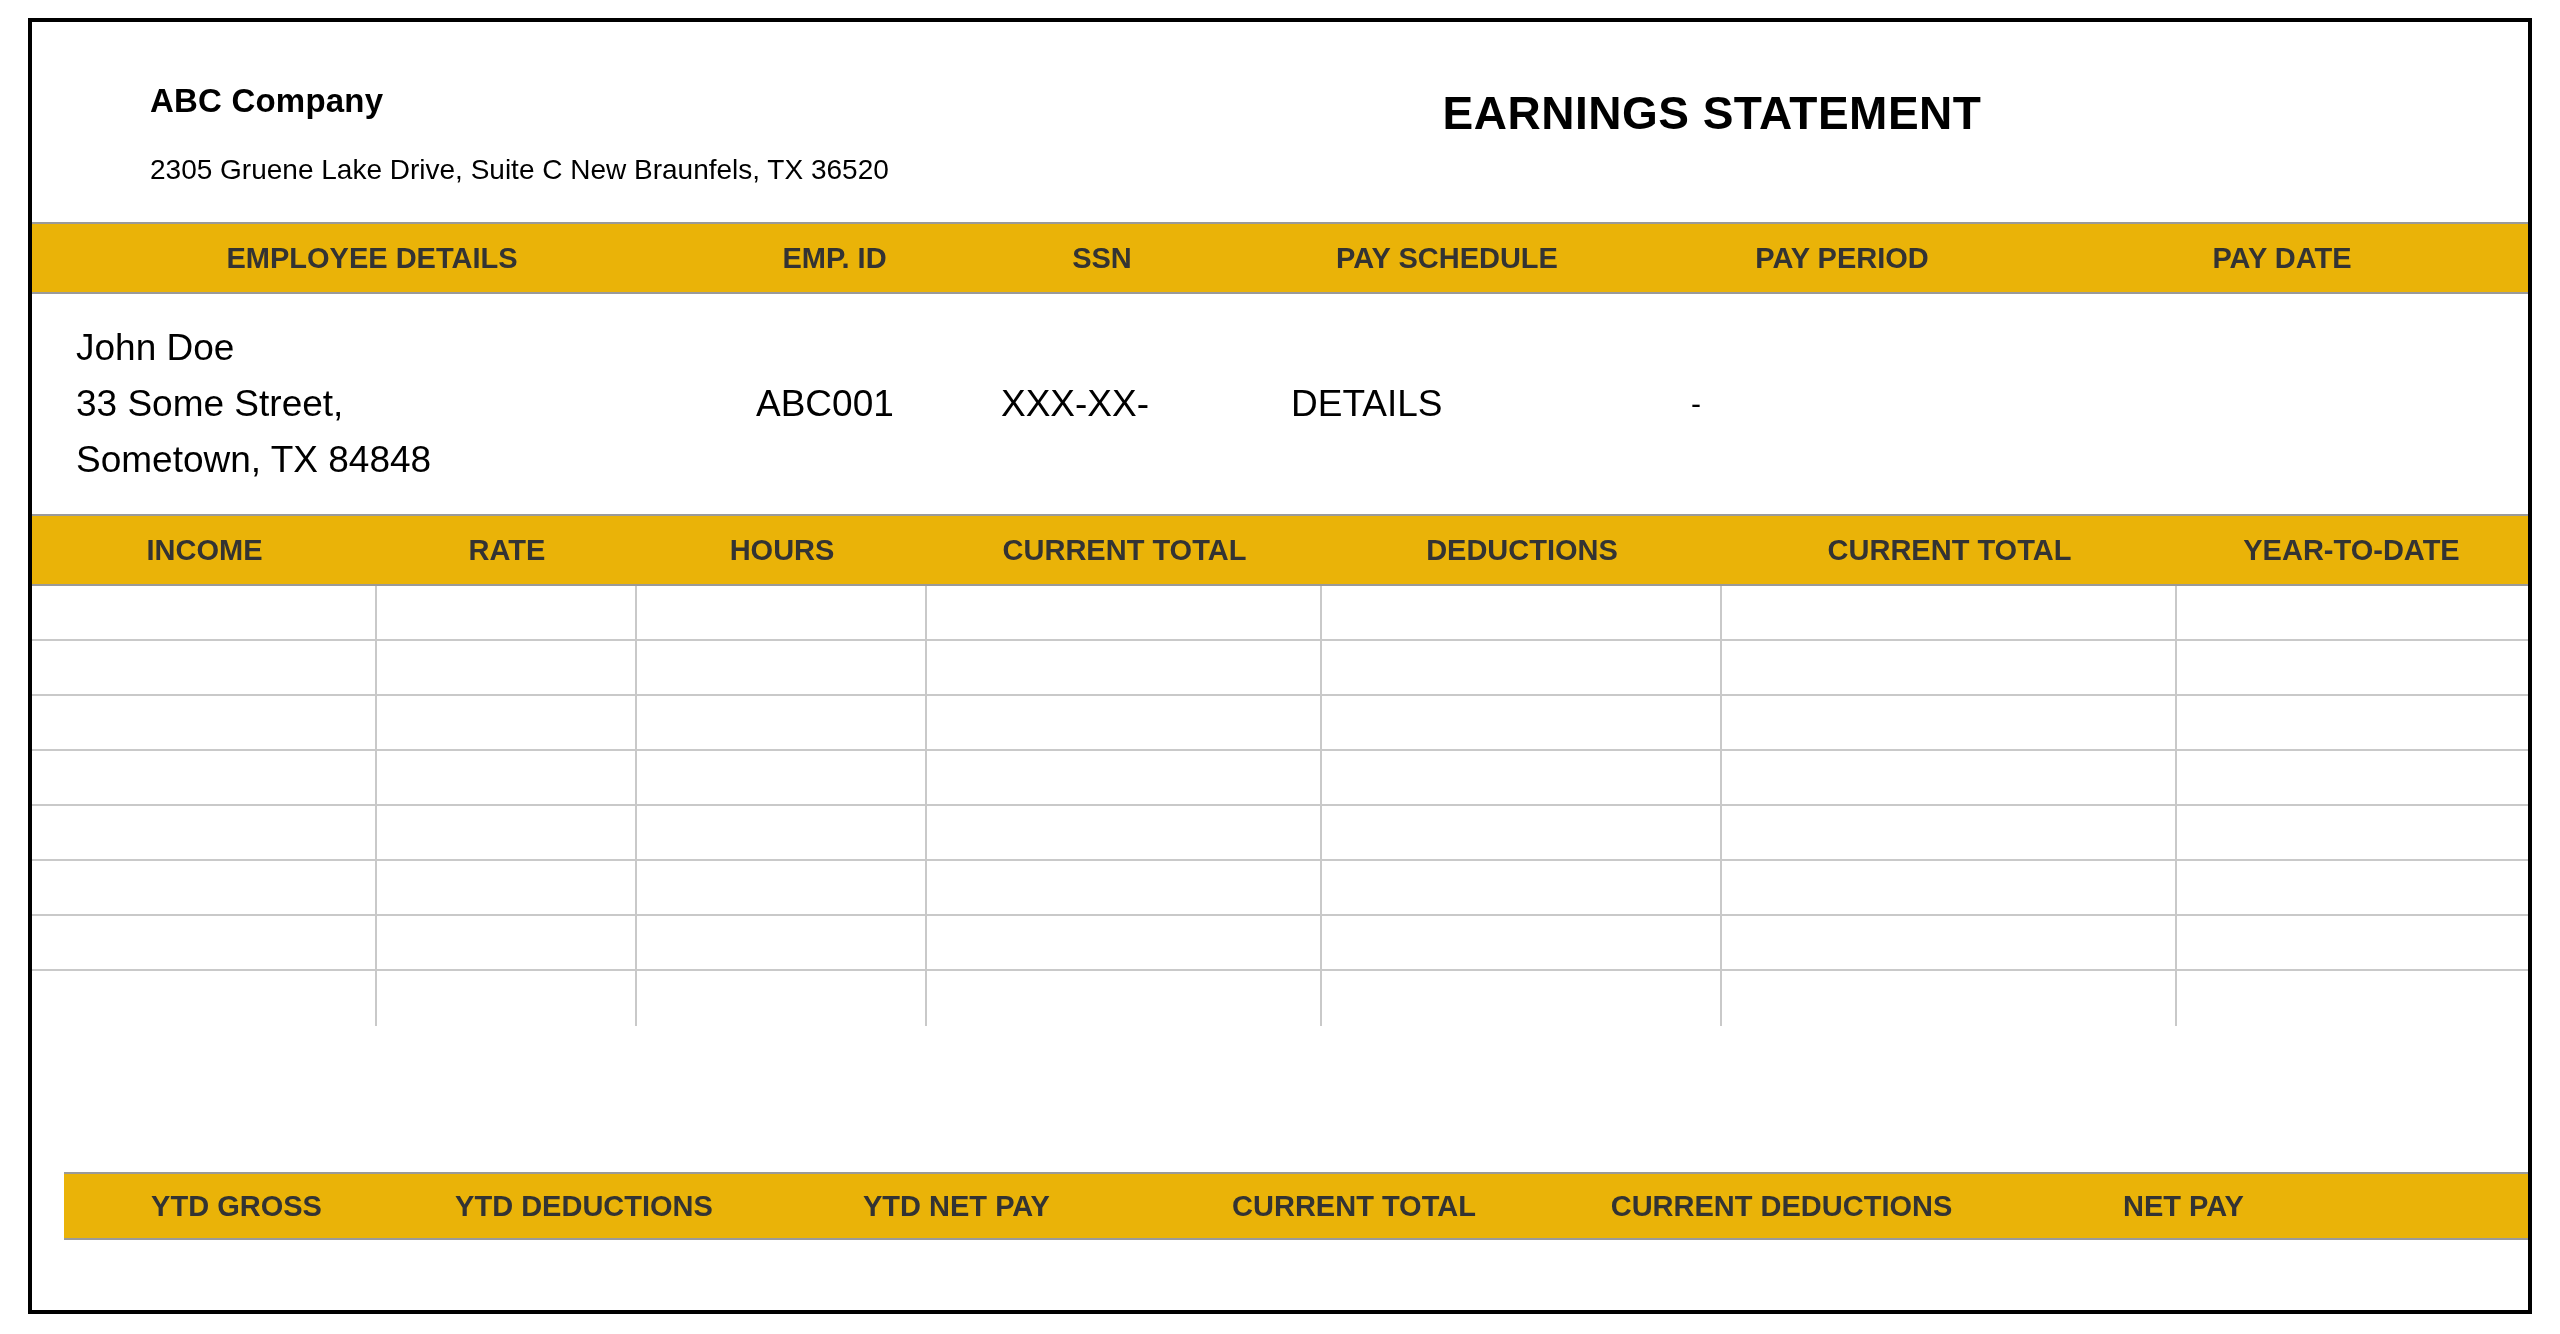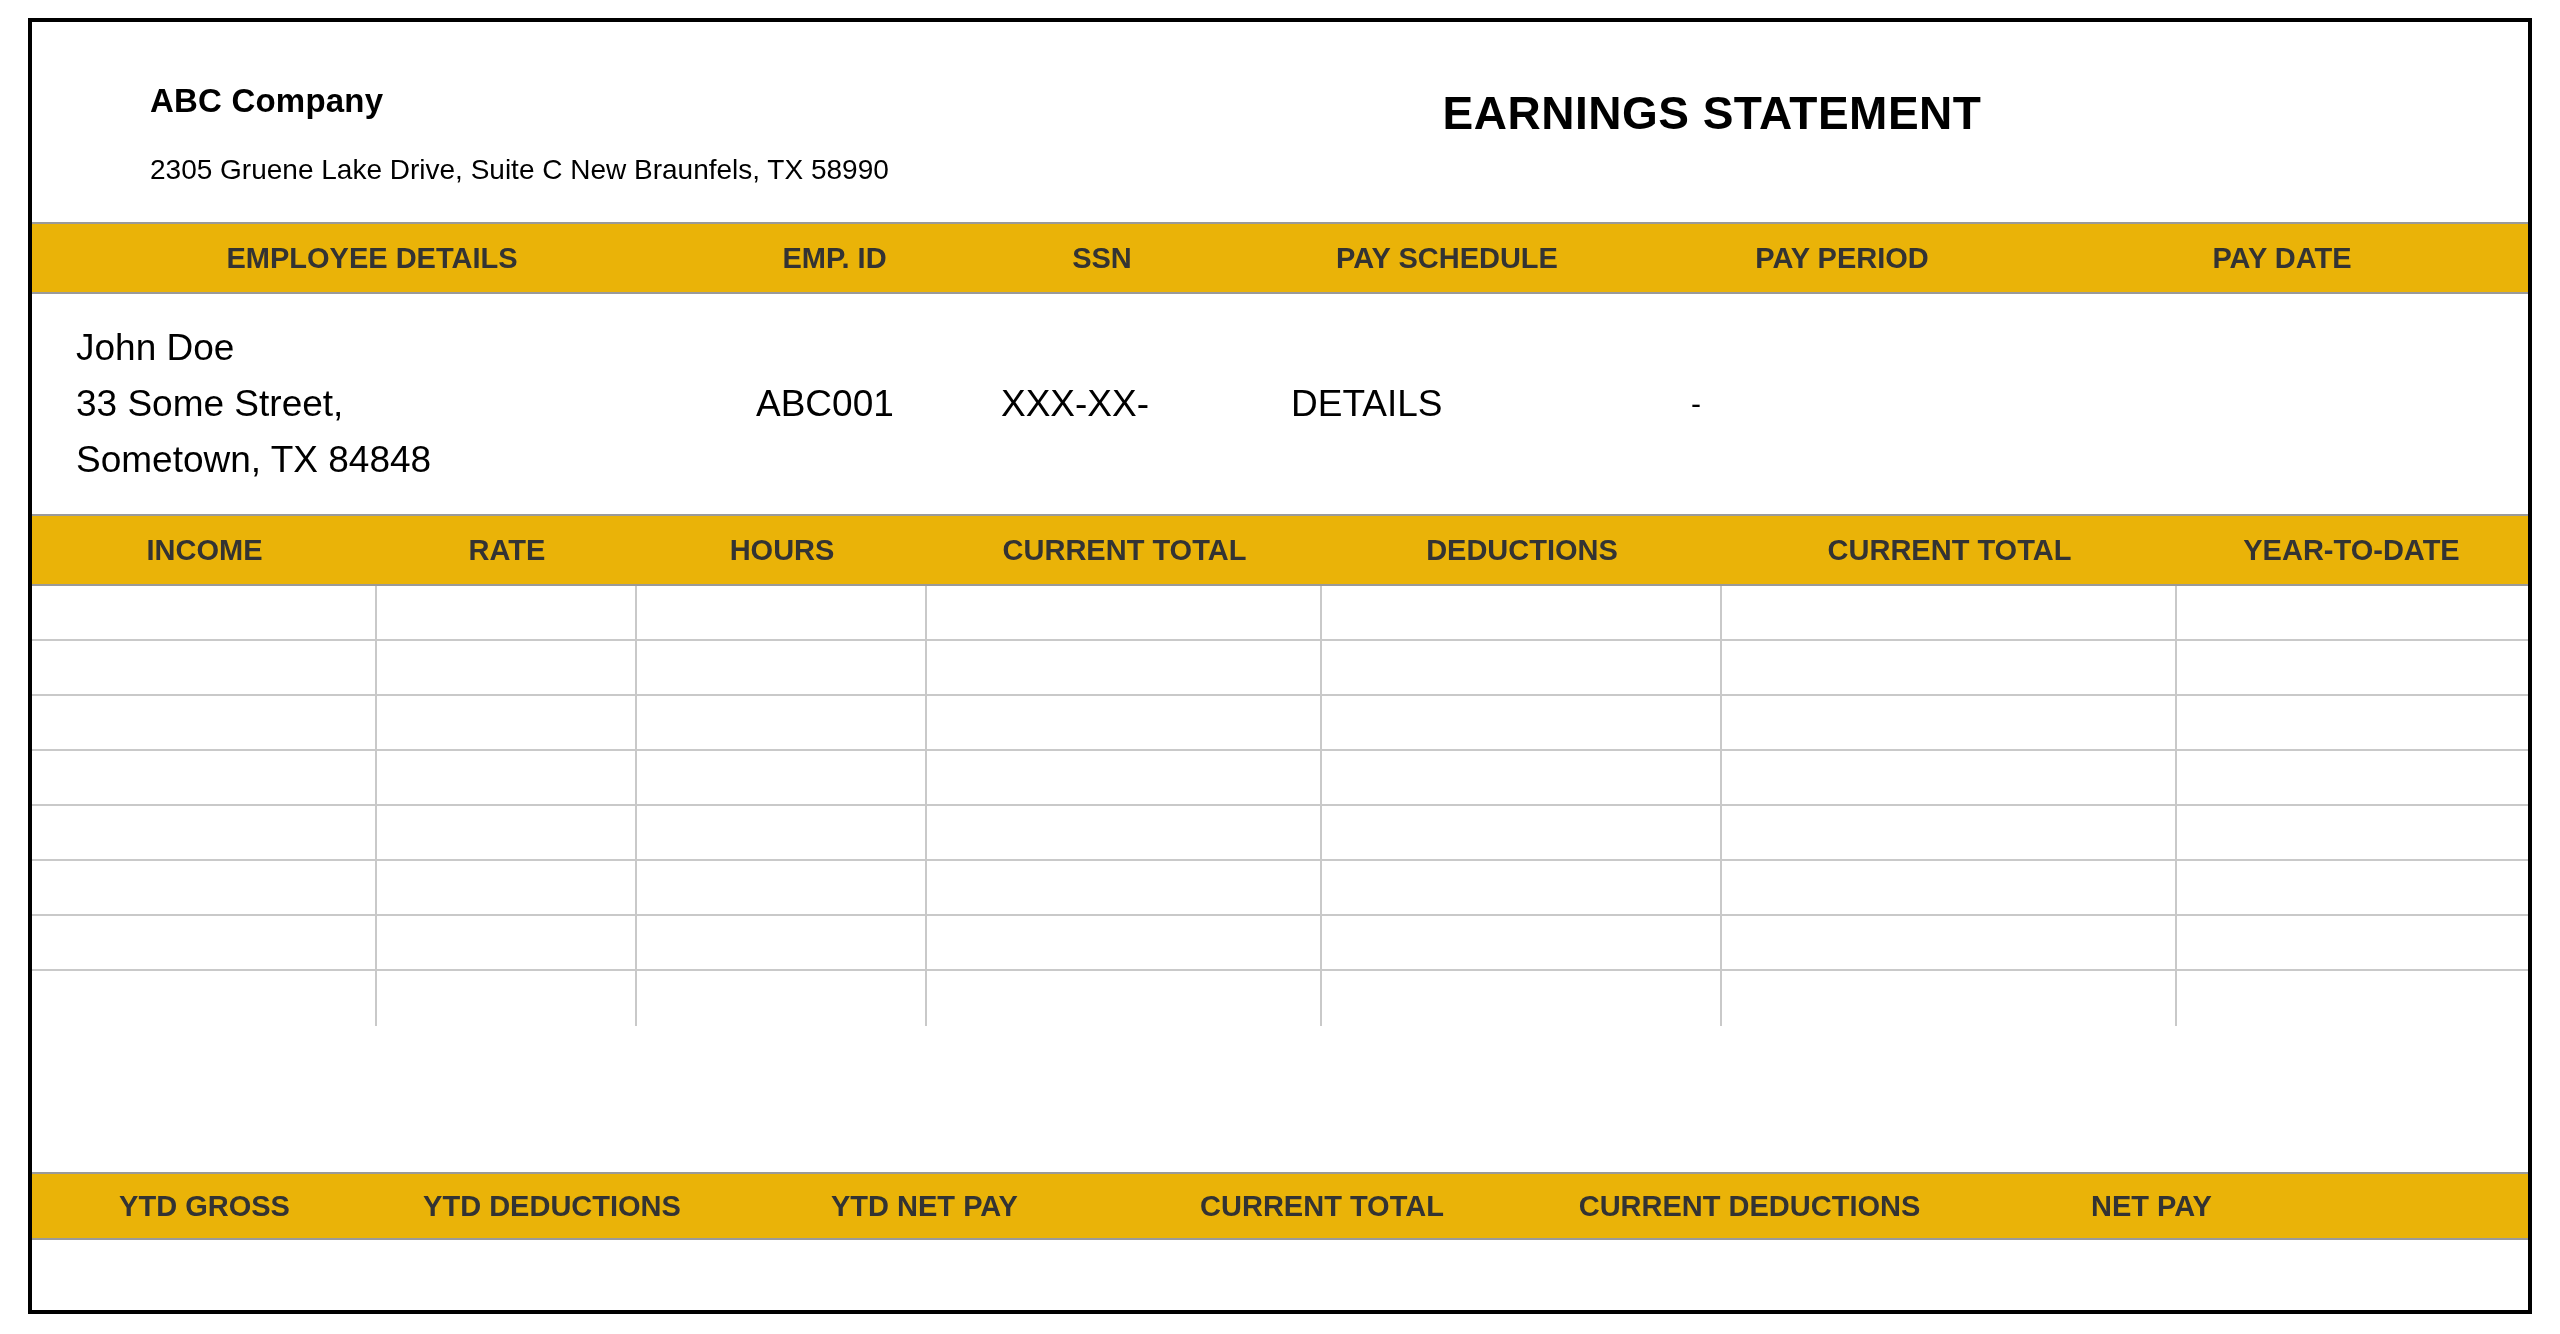--- a/index.html
+++ b/index.html
@@ -77,21 +77,21 @@
   }
   .band .cell {
     font-size: 29px;
     font-weight: bold;
     color: #333333;
     text-align: center;
     box-sizing: border-box;
   }
   .emp-band { height: 68px; }
   .inc-band { height: 68px; }
-  .tot-band { height: 64px; }
+  .tot-band { height: 64px; margin-left: 32px; }
 
   
   .c-empdetails { width: 680px; }
   .c-empid      { width: 245px; }
   .c-ssn        { width: 290px; }
   .c-sched      { width: 400px; }
   .c-period     { width: 390px; }
   .c-paydate    { width: 490px; }
 
   .emp-body {
@@ -159,21 +159,21 @@
 </style>
 </head>
 <body>
 
 <div class="page">
   <div class="stub">
 
     <div class="header">
       <div class="company-block">
         <div class="company-name">ABC Company</div>
-        <div class="company-address">2305 Gruene Lake Drive, Suite C New Braunfels, TX 58990</div>
+        <div class="company-address">2305 Gruene Lake Drive, Suite C New Braunfels, TX 36520</div>
       </div>
       <div class="doc-title">EARNINGS STATEMENT</div>
     </div>
 
     <div class="band emp-band">
       <div class="cell c-empdetails">EMPLOYEE DETAILS</div>
       <div class="cell c-empid">EMP. ID</div>
       <div class="cell c-ssn">SSN</div>
       <div class="cell c-sched">PAY SCHEDULE</div>
       <div class="cell c-period">PAY PERIOD</div>

